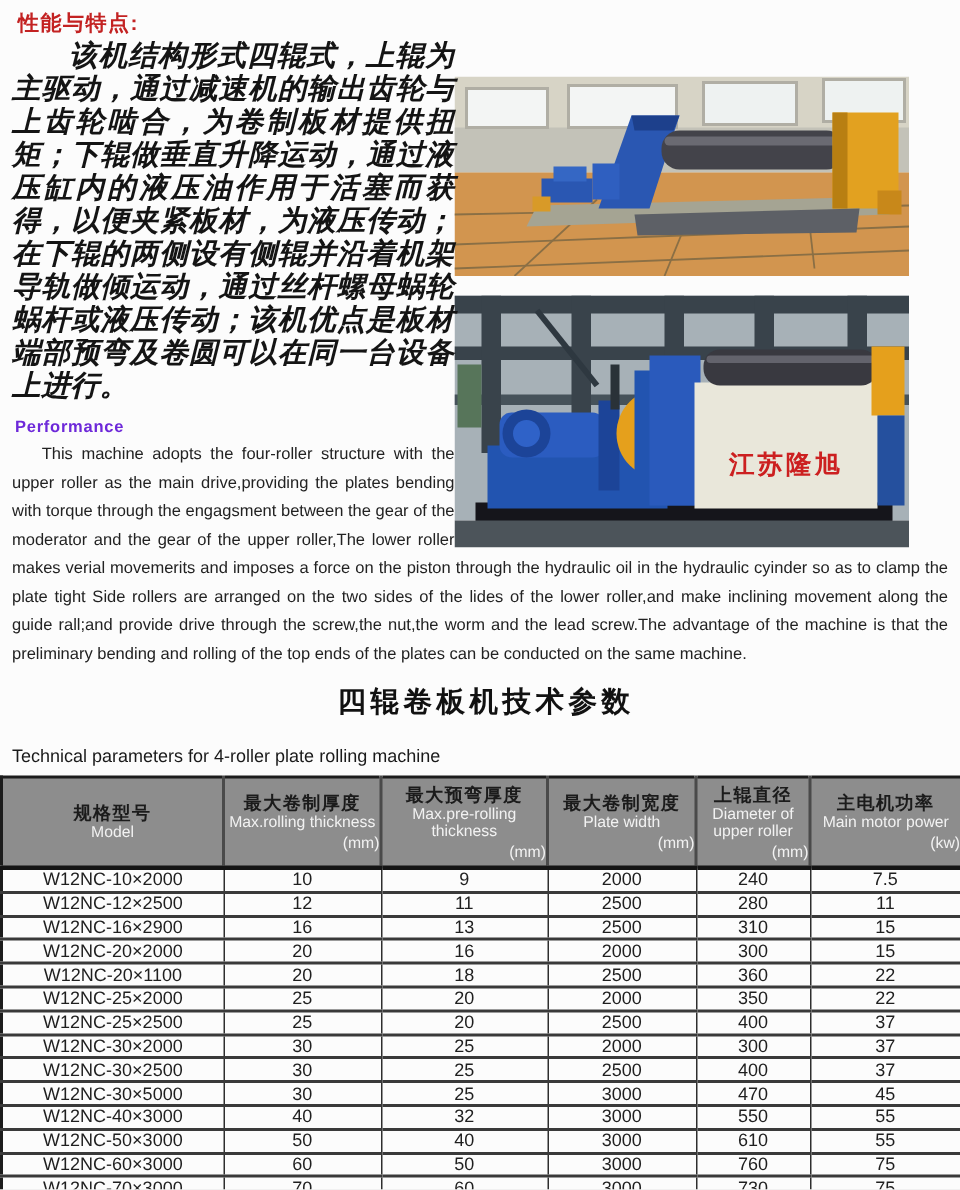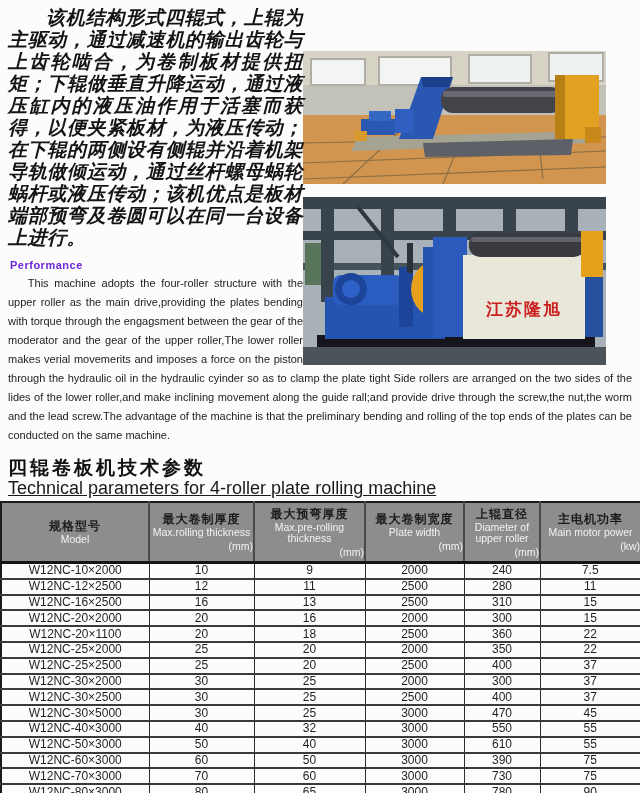--- a/index.html
+++ b/index.html
@@ -28,24 +28,24 @@
     color:#6d28d9;font-weight:bold;font-size:11px;line-height:18px;
     margin:7px 0 0 2px;letter-spacing:0.5px;
   }
   .perf-body{
     font-size:11px;color:#222;line-height:19px;text-align:justify;
     text-indent:1.8em;margin-right:8px;
   }
 
   .specs-title-cn{
     font-size:19px;font-weight:bold;color:#111;letter-spacing:3px;
-    margin:12px 0 0 8px;line-height:22px;
+    margin:12px 0 0 8px;line-height:22px;text-align:center;
   }
   .specs-title-en{
-    font-size:18px;color:#1a1a1a;margin:1px 0 0 8px;line-height:16px;text-decoration:underline;
+    font-size:12px;color:#1a1a1a;margin:16px 0 0 8px;line-height:16px;
   }
 
   table.specs{
     width:640px;border-collapse:collapse;margin-top:5px;
     border:2px solid #1c1c1c;table-layout:fixed;
   }
   table.specs th{
     background:#8d8d8d;border-left:2px solid #4a4a4a;
     border-bottom:3px solid #141414;height:54px;
     padding:2px 0;vertical-align:middle;font-weight:normal;
@@ -147,20 +147,21 @@
           <g>
             <rect x="166" y="36" width="116" height="24" rx="11" fill="#393940"></rect>
             <rect x="168" y="40" width="112" height="5" rx="2.5" fill="#63636c"></rect>
           </g>
           <rect x="278" y="34" width="22" height="46" fill="#e5a01c"></rect>
           <rect x="282" y="80" width="18" height="60" fill="#25509e"></rect>
         </g>
       </svg>
     </div>
 
+    <div class="features-title">性能与特点:</div>
     <div class="features-body">该机结构形式四辊式，上辊为主驱动，通过减速机的输出齿轮与上齿轮啮合，为卷制板材提供扭矩；下辊做垂直升降运动，通过液压缸内的液压油作用于活塞而获得，以便夹紧板材，为液压传动；在下辊的两侧设有侧辊并沿着机架导轨做倾运动，通过丝杆螺母蜗轮蜗杆或液压传动；该机优点是板材端部预弯及卷圆可以在同一台设备上进行。</div>
 
     <div class="perf-title">Performance</div>
     <div class="perf-body">This machine adopts the four-roller structure with the upper roller as the main drive,providing the plates bending with torque through the engagsment between the gear of the moderator and the gear of the upper roller,The lower roller makes verial movemerits and imposes a force on the piston through the hydraulic oil in the hydraulic cyinder so as to clamp the plate tight Side rollers are arranged on the two sides of the lides of the lower roller,and make inclining movement along the guide rall;and provide drive through the screw,the nut,the worm and the lead screw.The advantage of the machine is that the preliminary bending and rolling of the top ends of the plates can be conducted on the same machine.</div>
   </div>
 
   <div class="specs-title-cn">四辊卷板机技术参数</div>
   <div class="specs-title-en">Technical parameters for 4-roller plate rolling machine</div>
 
   <table class="specs">
@@ -216,21 +217,21 @@
         </tr>
         <tr>
           <td>W12NC-12×2500</td>
           <td>12</td>
           <td>11</td>
           <td>2500</td>
           <td>280</td>
           <td>11</td>
         </tr>
         <tr>
-          <td>W12NC-16×2500</td>
+          <td>W12NC-16×2900</td>
           <td>16</td>
           <td>13</td>
           <td>2500</td>
           <td>310</td>
           <td>15</td>
         </tr>
         <tr>
           <td>W12NC-20×2000</td>
           <td>20</td>
           <td>16</td>
@@ -300,21 +301,21 @@
           <td>40</td>
           <td>3000</td>
           <td>610</td>
           <td>55</td>
         </tr>
         <tr>
           <td>W12NC-60×3000</td>
           <td>60</td>
           <td>50</td>
           <td>3000</td>
-          <td>390</td>
+          <td>760</td>
           <td>75</td>
         </tr>
         <tr>
           <td>W12NC-70×3000</td>
           <td>70</td>
           <td>60</td>
           <td>3000</td>
           <td>730</td>
           <td>75</td>
         </tr>

